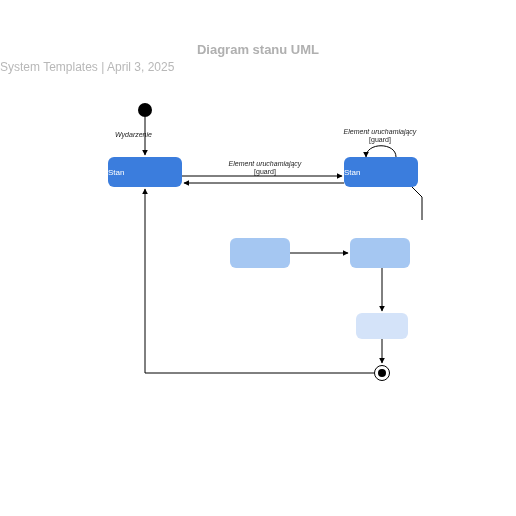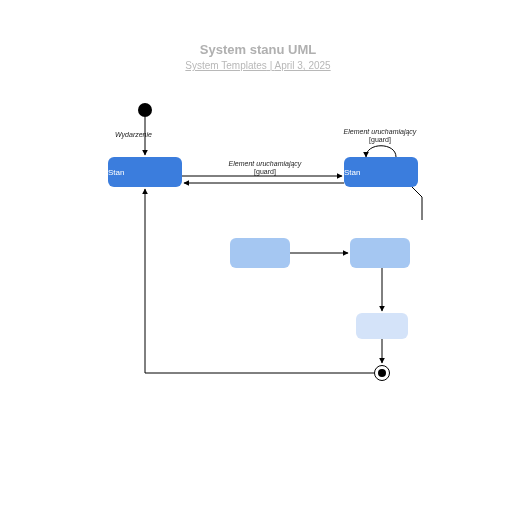--- a/index.html
+++ b/index.html
@@ -17,24 +17,22 @@
     left: 0; right: 0;
     text-align: center;
     font-size: 13px;
     font-weight: 600;
     color: #b0b0b0;
   }
   .subtitle {
     position: absolute;
     top: 60px;
     left: 0; right: 0;
-    text-align: center;
-    font-size: 10px;
+    font-size: 12px;
     color: #b8b8b8;
-    text-decoration: underline;
   }
   .canvas {
     position: absolute;
     inset: 0;
   }
   .node {
     position: absolute;
     border-radius: 6px;
     display: flex;
     align-items: center;
@@ -77,21 +75,21 @@
     position: absolute;
     inset: 0;
     width: 516px;
     height: 516px;
     pointer-events: none;
   }
 </style>
 </head>
 <body>
 
-<div class="title">System stanu UML</div>
+<div class="title">Diagram stanu UML</div>
 <div class="subtitle">
   <span>System Templates</span><span>  |  </span><span>April 3, 2025</span>
 </div>
 
 <div class="canvas">
 
   <div class="initial" style="left:138px; top:103px;"></div>
 
   <div class="node" style="left:108px; top:157px; width:74px; height:30px; background:#3b7ddd;">
     <span>Stan</span>

